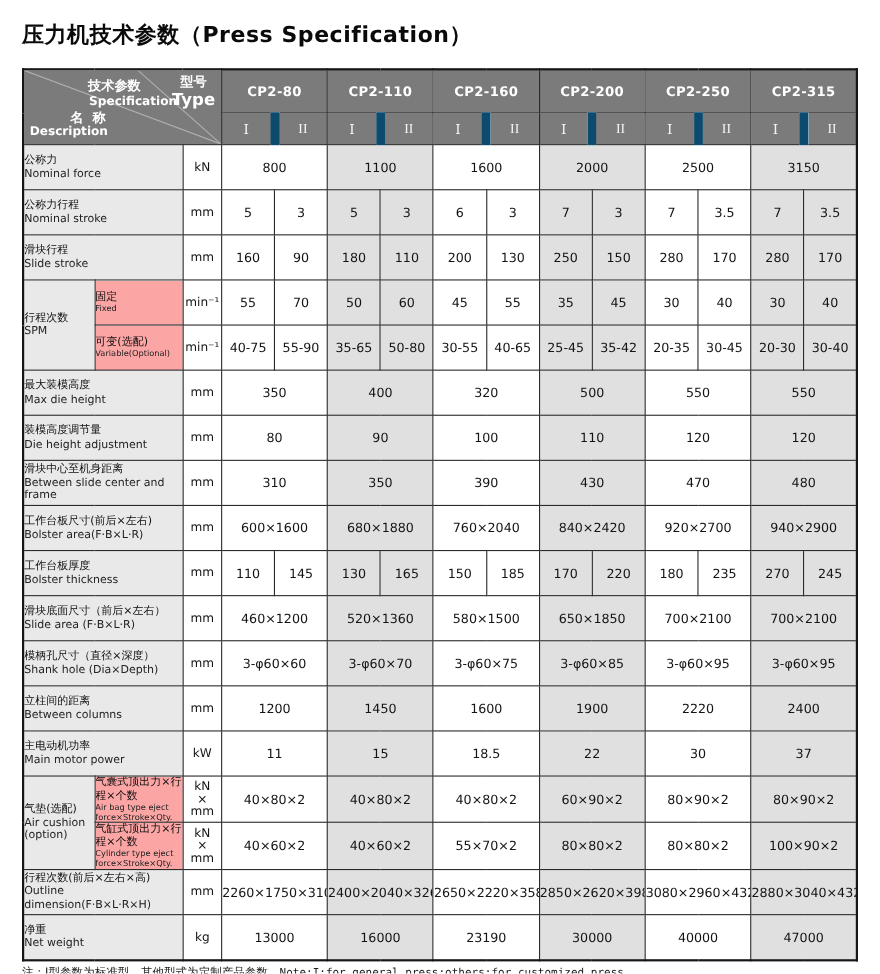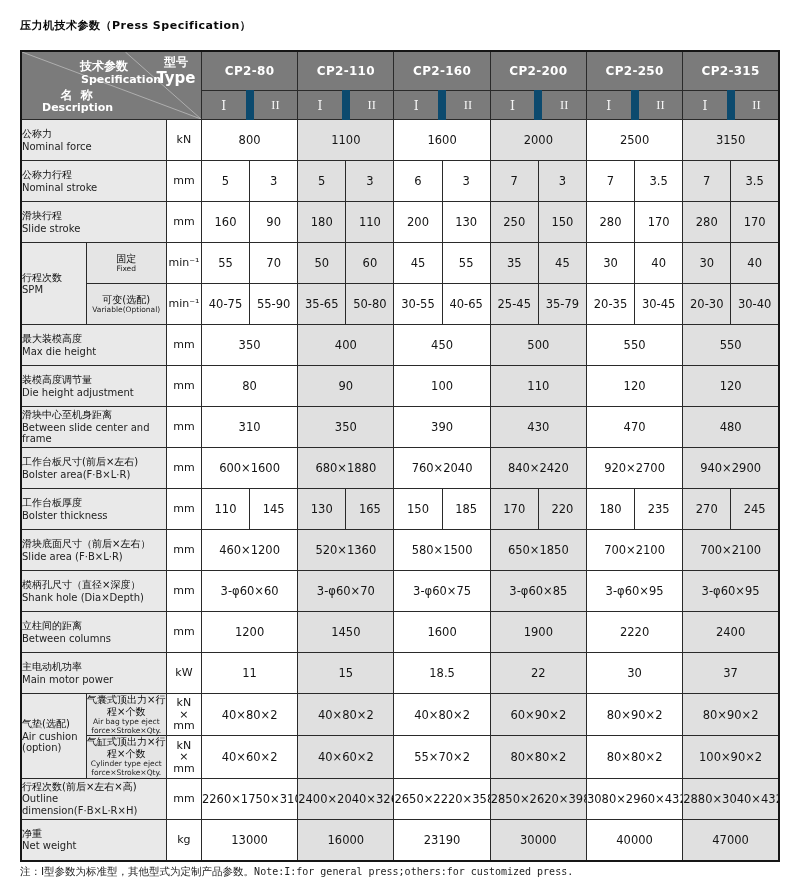--- a/index.html
+++ b/index.html
@@ -1,40 +1,40 @@
 <!DOCTYPE html>
 <html><head>
 <meta charset="utf-8">
 <style>
   html,body{margin:0;padding:0;background:#fff;}
   body{width:800px;height:885px;font-family:"DejaVu Sans","Liberation Sans",sans-serif;color:#111;overflow:hidden;}
   .page{padding:18px 20px 0 20px;}
-  .title{font-size:11px;font-weight:bold;color:#0a0a0a;margin:0 0 8px 0;letter-spacing:.5px;}
+  .title{font-size:20px;font-weight:bold;color:#0a0a0a;margin:0 0 8px 0;letter-spacing:.5px;}
   table.spec{border-collapse:collapse;table-layout:fixed;width:760px;border:2px solid #161616;margin-top:17px;}
   table.spec th,table.spec td{border:1px solid #2a2a2a;padding:0;overflow:hidden;}
   thead th{background:#7b7b7b;color:#fff;}
   th.model{font-size:12px;font-weight:bold;height:38px;border-bottom:2px solid #dedede;letter-spacing:.3px;}
   th.variant{height:28px;font-family:"DejaVu Serif","Liberation Serif",serif;font-weight:normal;color:#f4f4f4;font-size:12.5px;}
   th.variant.sep{border-left:8px solid #0c4a6e;font-family:Liberation Serif, serif;}
   th.corner{position:relative;background:#7b7b7b;}
   th.corner svg{position:absolute;left:0;top:0;width:100%;height:100%;}
   .c-abs{position:absolute;line-height:1.15;text-align:center;}
   .c-spec{left:22px;top:4px;width:120px;}
   .c-spec .cnb{font-size:12px;font-weight:bold;}
   .c-spec .enb{font-size:11px;font-weight:bold;display:block;margin-left:34px;}
   .c-type{right:3px;top:4px;width:44px;}
   .c-type .cnb{font-size:12px;font-weight:bold;display:block;}
   .c-type .enb{font-size:15px;font-weight:bold;display:block;}
-  .c-desc{left:20px;bottom:4px;text-align:center;}
+  .c-desc{left:5px;bottom:4px;text-align:right;}
   .c-desc .cnb{font-size:12px;font-weight:bold;display:block;letter-spacing:2px;}
   .c-desc .enb{font-size:11px;font-weight:bold;display:block;}
   td.cell{height:40px;text-align:center;vertical-align:middle;font-size:11.5px;color:#141414;background:#fff;}
   td.label{background:#e9e9e9;text-align:left;padding:2px 5px;}
   td.group-label{background:#e9e9e9;text-align:left;padding:2px 4px;}
-  td.sublabel{background:#e5e5e5;text-align:center;padding:1px 3px;}
+  td.sublabel{background:#fca5a5;text-align:left;padding:1px 3px;}
   .cn{display:block;font-size:10px;color:#0e0e0e;line-height:1.25;}
   .en{display:block;font-size:10px;color:#222;line-height:1.15;}
   td.sublabel .cn{font-size:10px;line-height:1.2;}
   td.sublabel .en{font-size:7.5px;line-height:1.15;}
   td.unit{font-size:11px;white-space:pre-line;line-height:1.05;background:#fff;}
   td.value{font-size:11.5px;}
   td.value.shade{background:#e0e0e0;}
   .note{margin:3px 0 0 0;font-size:10.5px;color:#1c1c1c;white-space:nowrap;}
   .note .nen{font-family:"DejaVu Sans Mono","Liberation Mono",monospace;font-size:10px;}
 </style>
@@ -185,35 +185,35 @@
             <span class="en">Variable(Optional)</span>
           </td>
           <td class="cell unit">min⁻¹</td>
           <td class="cell value">40-75</td>
           <td class="cell value">55-90</td>
           <td class="cell value shade">35-65</td>
           <td class="cell value shade">50-80</td>
           <td class="cell value">30-55</td>
           <td class="cell value">40-65</td>
           <td class="cell value shade">25-45</td>
-          <td class="cell value shade">35-79</td>
+          <td class="cell value shade">35-42</td>
           <td class="cell value">20-35</td>
           <td class="cell value">30-45</td>
           <td class="cell value shade">20-30</td>
           <td class="cell value shade">30-40</td>
         </tr>
         <tr>
           <td class="cell label" colspan="2">
             <span class="cn">最大装模高度</span>
             <span class="en">Max die height</span>
           </td>
           <td class="cell unit">mm</td>
           <td class="cell value" colspan="2">350</td>
           <td class="cell value shade" colspan="2">400</td>
-          <td class="cell value" colspan="2">450</td>
+          <td class="cell value" colspan="2">320</td>
           <td class="cell value shade" colspan="2">500</td>
           <td class="cell value" colspan="2">550</td>
           <td class="cell value shade" colspan="2">550</td>
         </tr>
         <tr>
           <td class="cell label" colspan="2">
             <span class="cn">装模高度调节量</span>
             <span class="en">Die height adjustment</span>
           </td>
           <td class="cell unit">mm</td>

